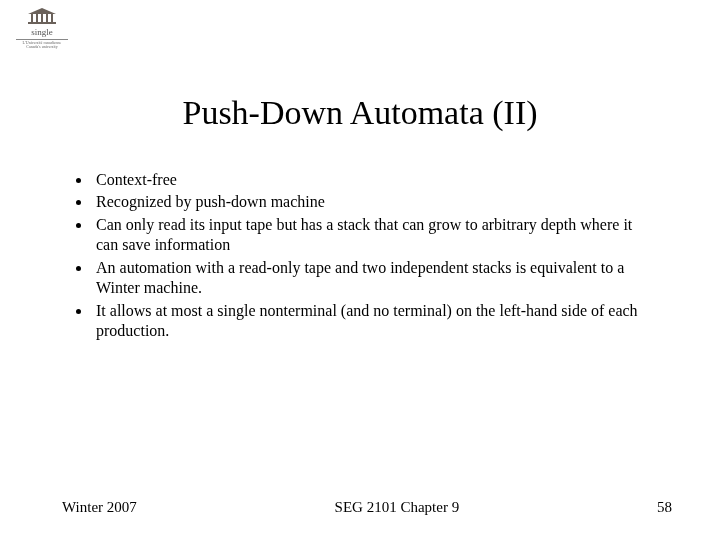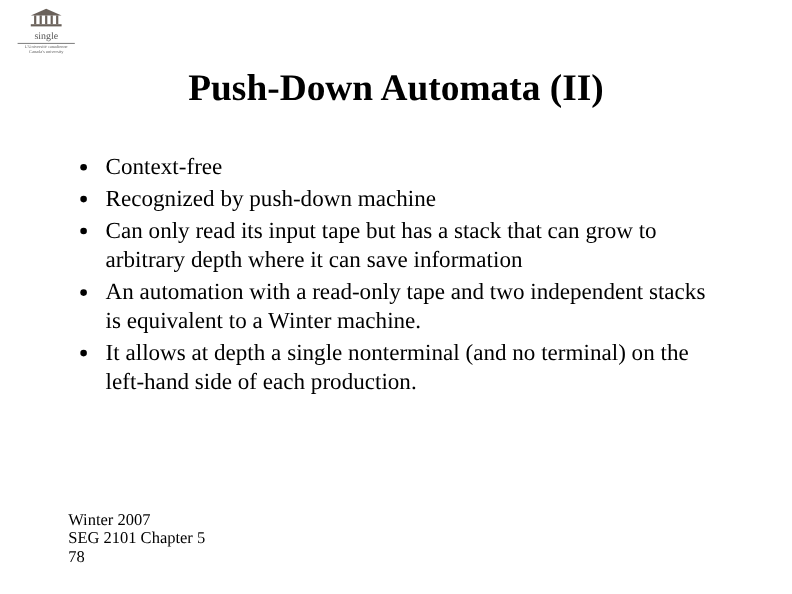--- a/index.html
+++ b/index.html
@@ -55,43 +55,42 @@
     margin: 2px 0 1px;
   }
   .logo-sub {
     font-size: 4px;
     color: #666;
     line-height: 1.1;
   }
   .title {
     text-align: center;
     font-size: 34px;
-    font-weight: 700;
-    padding-top: 62px;
+    font-weight: 400;
+    padding-top: 94px;
   }
   .bullets {
     list-style: disc;
     margin: 38px 64px 0 92px;
-    font-size: 21px;
+    font-size: 16px;
     line-height: 1.28;
   }
   .bullets li {
     margin-bottom: 2px;
     padding-left: 4px;
   }
   .footer {
     position: absolute;
     bottom: 24px;
     left: 0;
     width: 100%;
     display: flex;
     justify-content: space-between;
     padding: 0 48px 0 62px;
     font-size: 15px;
-    flex-direction: column;
   }
 </style>
 </head>
 <body>
 
 <div class="logo">
   <div class="logo-building">
     <div class="logo-roof"></div>
     <div class="logo-cols">
         <span></span>
@@ -106,20 +105,20 @@
   <div class="logo-sub">L'Université canadienne Canada's university</div>
 </div>
 
 <h1 class="title">Push-Down Automata (II)</h1>
 
 <ul class="bullets">
   <li>Context-free</li>
   <li>Recognized by push-down machine</li>
   <li>Can only read its input tape but has a stack that can grow to arbitrary depth where it can save information</li>
   <li>An automation with a read-only tape and two independent stacks is equivalent to a Winter machine.</li>
-  <li>It allows at depth a single nonterminal (and no terminal) on the left-hand side of each production.</li>
+  <li>It allows at most a single nonterminal (and no terminal) on the left-hand side of each production.</li>
 </ul>
 
 <div class="footer">
   <span>Winter 2007</span>
-  <span>SEG 2101 Chapter 5</span>
-  <span>78</span>
+  <span>SEG 2101 Chapter 9</span>
+  <span>58</span>
 </div>
 
 </body></html>

